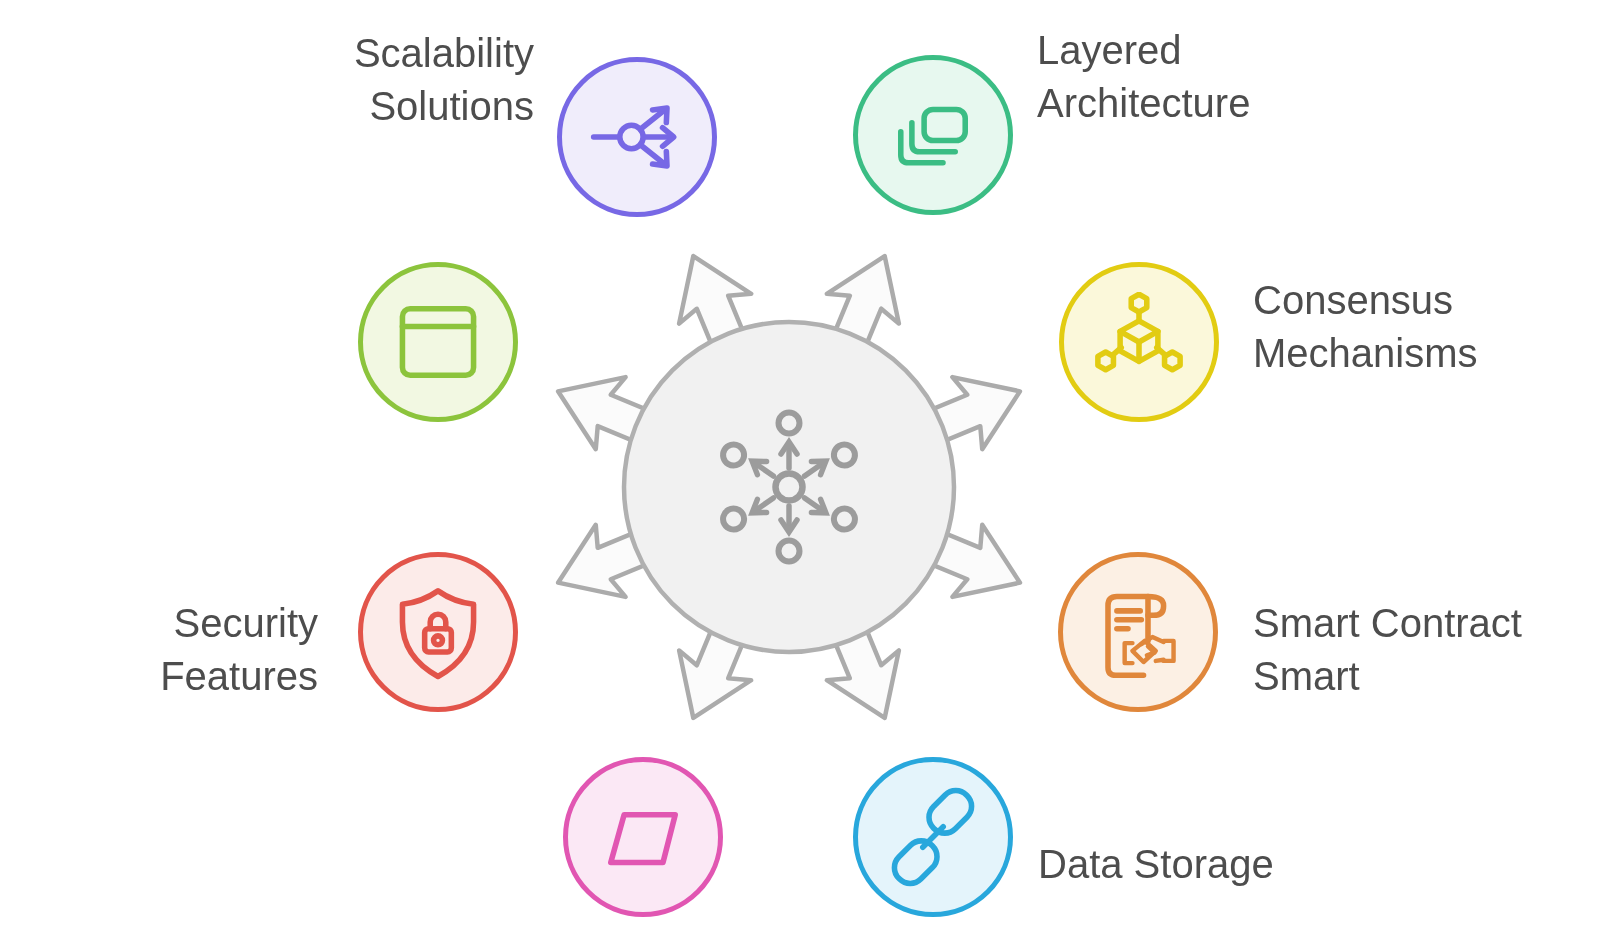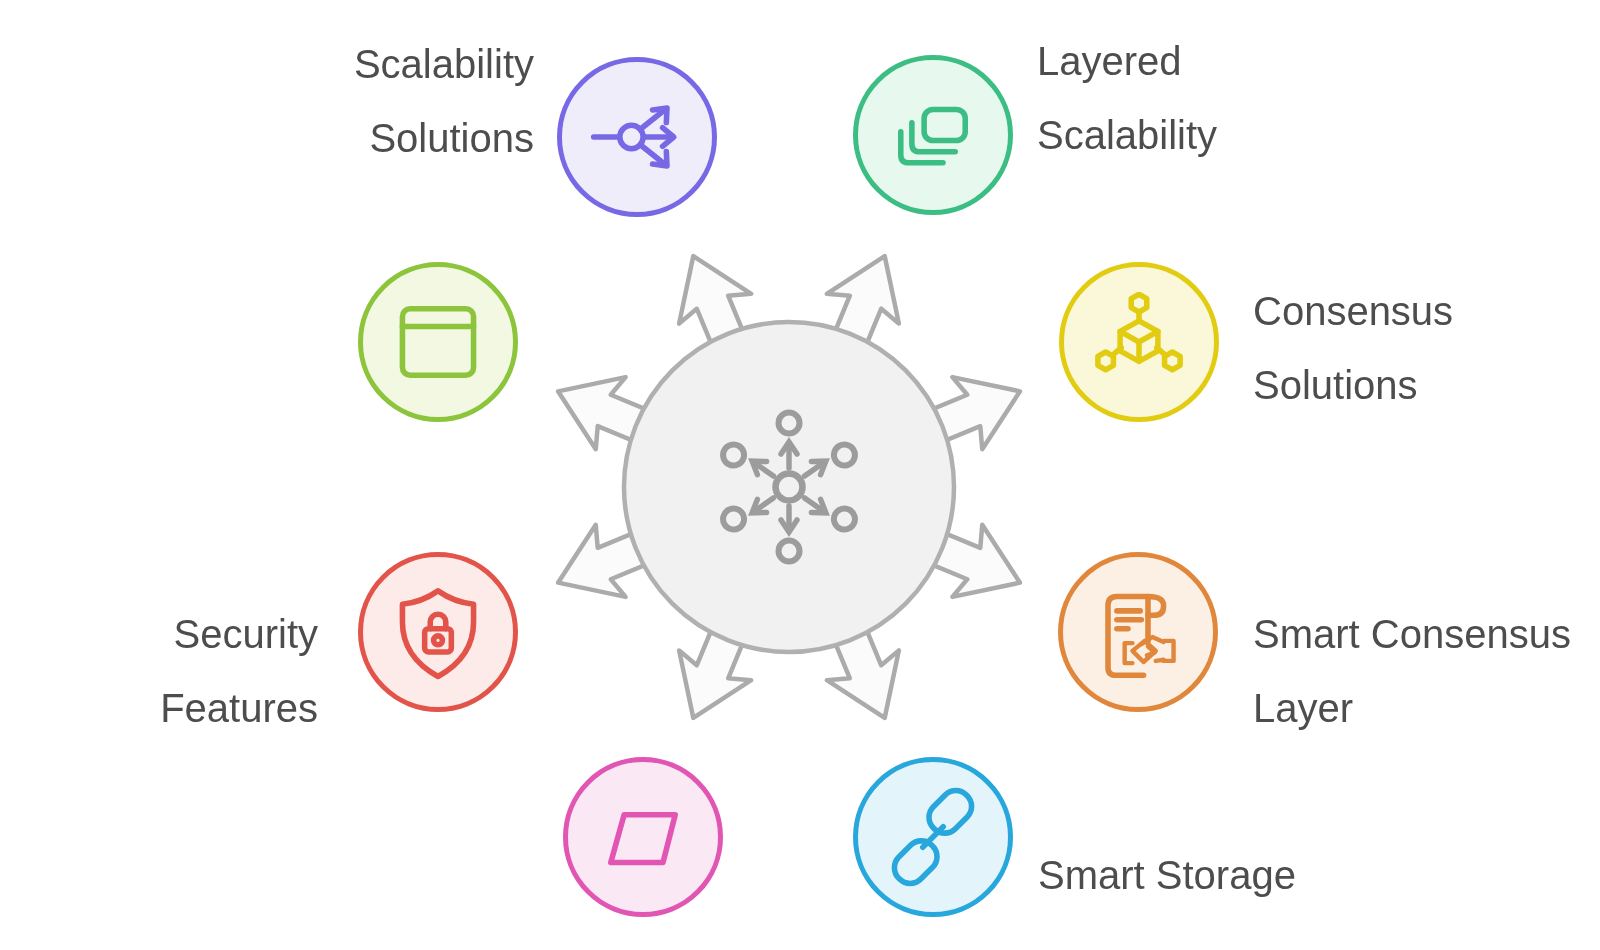--- a/index.html
+++ b/index.html
@@ -15,21 +15,21 @@
   .hub-arrow{fill:var(--hub-arrow-fill,#FBFBFB);stroke:var(--hub-arrow-stroke,#ABABAB);stroke-width:4.5;stroke-linejoin:round;}
   .hub-disc{fill:var(--hub-circle-fill,#F1F1F1);stroke:var(--hub-circle-stroke,#B0B0B0);stroke-width:4.5;}
   .hub-net{stroke:var(--hub-icon-color,#9C9C9C);fill:none;stroke-linecap:round;}
   .node{
     position:absolute;width:160px;height:160px;border-radius:50%;
     border:5px solid currentColor;box-sizing:border-box;
     display:flex;align-items:center;justify-content:center;
   }
   .ic{width:100px;height:100px;fill:none;stroke:currentColor;
       stroke-width:5;stroke-linecap:round;stroke-linejoin:round;}
-  .label{position:absolute;font-size:40px;line-height:74px;font-weight:400;}
+  .label{position:absolute;font-size:40px;line-height:53px;font-weight:400;}
   .align-r{text-align:right;}
   .nowrap{white-space:nowrap;}
 </style>
 </head>
 <body>
 
 <div class="canvas" style="background-color: rgb(255, 255, 255); --text-color: #4D4D4D; --hub-circle-fill: #F1F1F1; --hub-circle-stroke: #B0B0B0; --hub-arrow-fill: #FBFBFB; --hub-arrow-stroke: #ABABAB; --hub-icon-color: #9C9C9C;">
 
   <svg class="hub-svg" width="580" height="580" viewBox="-290 -290 580 580">
     <g>
@@ -106,65 +106,65 @@
   </div>
   <div class="label align-r" style="right:1066px;top:27px;width:340px">Scalability Solutions</div>
 
   <div class="node" style="left: 853px; top: 55px; color: rgb(59, 189, 132); background-color: rgb(231, 248, 239);">
     <svg class="ic" viewBox="0 0 90 90">
       <rect x="37" y="22" width="37" height="28" rx="8"></rect>
       <path d="M 26 34 V 53 Q 26 60 33 60 H 65" fill="none"></path>
       <path d="M 16 42 V 63 Q 16 70 23 70 H 54" fill="none"></path>
     </svg>
   </div>
-  <div class="label" style="left:1037px;top:24px;width:260px">Layered Scalability</div>
+  <div class="label" style="left:1037px;top:24px;width:260px">Layered Architecture</div>
 
   <div class="node" style="left: 1059px; top: 262px; color: rgb(226, 204, 18); background-color: rgb(251, 248, 218);">
     <svg class="ic" viewBox="0 0 90 90" stroke-width="4.5">
       <path d="M 45 26 L 62 35.5 L 45 45 L 28 35.5 Z"></path>
       <path d="M 28 35.5 V 53 L 45 62.5 V 45 M 62 35.5 V 53 L 45 62.5" fill="none"></path>
       <polygon points="45,2 52,6 52,14 45,18 38,14 38,6"></polygon>
       <line x1="45" y1="18" x2="45" y2="25"></line>
       <polygon points="15,54 22,58 22,66 15,70 8,66 8,58"></polygon>
       <line x1="29" y1="50" x2="21" y2="57"></line>
       <polygon points="75,54 82,58 82,66 75,70 68,66 68,58"></polygon>
       <line x1="61" y1="50" x2="69" y2="57"></line>
     </svg>
   </div>
-  <div class="label" style="left:1253px;top:274px;width:270px">Consensus Solutions</div>
+  <div class="label" style="left:1253px;top:274px;width:270px">Consensus Mechanisms</div>
 
   <div class="node" style="left: 1058px; top: 552px; color: rgb(224, 135, 59); background-color: rgb(252, 240, 228);">
     <svg class="ic" viewBox="0 0 90 90" stroke-width="4.5">
       <path d="M 50 84 H 25 Q 18 84 18 77 V 21 Q 18 13 26 13 H 54 V 53" fill="none"></path>
       <path d="M 54 13 Q 68 13 68 21 V 22 Q 68 30 59 30 H 54" fill="none"></path>
       <line x1="26" y1="26" x2="47" y2="26"></line>
       <line x1="26" y1="34" x2="48" y2="34"></line>
       <line x1="26" y1="42" x2="36" y2="42"></line>
       <g stroke-width="4" fill="none">
         <path d="M 40 55 H 33 V 73 H 40"></path>
         <path d="M 68 53 H 77 V 71 H 68"></path>
         <path d="M 40 62 L 51 53 L 61 62 L 50 72 Z"></path>
         <path d="M 68 54 L 58 49.5 L 48 56"></path>
         <path d="M 54 58 L 60 63.5 L 53 66"></path>
         <path d="M 68 70 L 61 71"></path>
       </g>
     </svg>
   </div>
-  <div class="label" style="left:1253px;top:597px;width:320px">Smart Consensus Layer</div>
+  <div class="label" style="left:1253px;top:597px;width:320px">Smart Contract Smart</div>
 
   <div class="node" style="left: 853px; top: 757px; color: rgb(40, 167, 220); background-color: rgb(228, 244, 251);">
     <svg class="ic" viewBox="0 0 90 90">
       <g transform="rotate(-45 45 45)">
         <rect x="51" y="26" width="42" height="28" rx="13.5"></rect>
         <rect x="-3" y="36" width="42" height="28" rx="13.5"></rect>
         <line x1="32" y1="45" x2="58" y2="45"></line>
       </g>
     </svg>
   </div>
-  <div class="label nowrap" style="left:1038px;top:838px">Smart Storage</div>
+  <div class="label nowrap" style="left:1038px;top:838px">Data Storage</div>
 
   <div class="node" style="left: 563px; top: 757px; color: rgb(225, 86, 178); background-color: rgb(251, 232, 245);">
     <svg class="ic" viewBox="0 0 90 90">
       <polygon points="28,25 74,25 63,68 16,68"></polygon>
     </svg>
   </div>
 
   <div class="node" style="left: 358px; top: 552px; color: rgb(226, 84, 74); background-color: rgb(252, 235, 233);">
     <svg class="ic" viewBox="0 0 90 90" stroke-width="4.5">
       <path d="M 45 8 C 55 15 67 19 77 20 L 77 36 C 77 58 65 74 45 85 C 25 74 13 58 13 36 L 13 20 C 23 19 35 15 45 8 Z" fill="none"></path>

